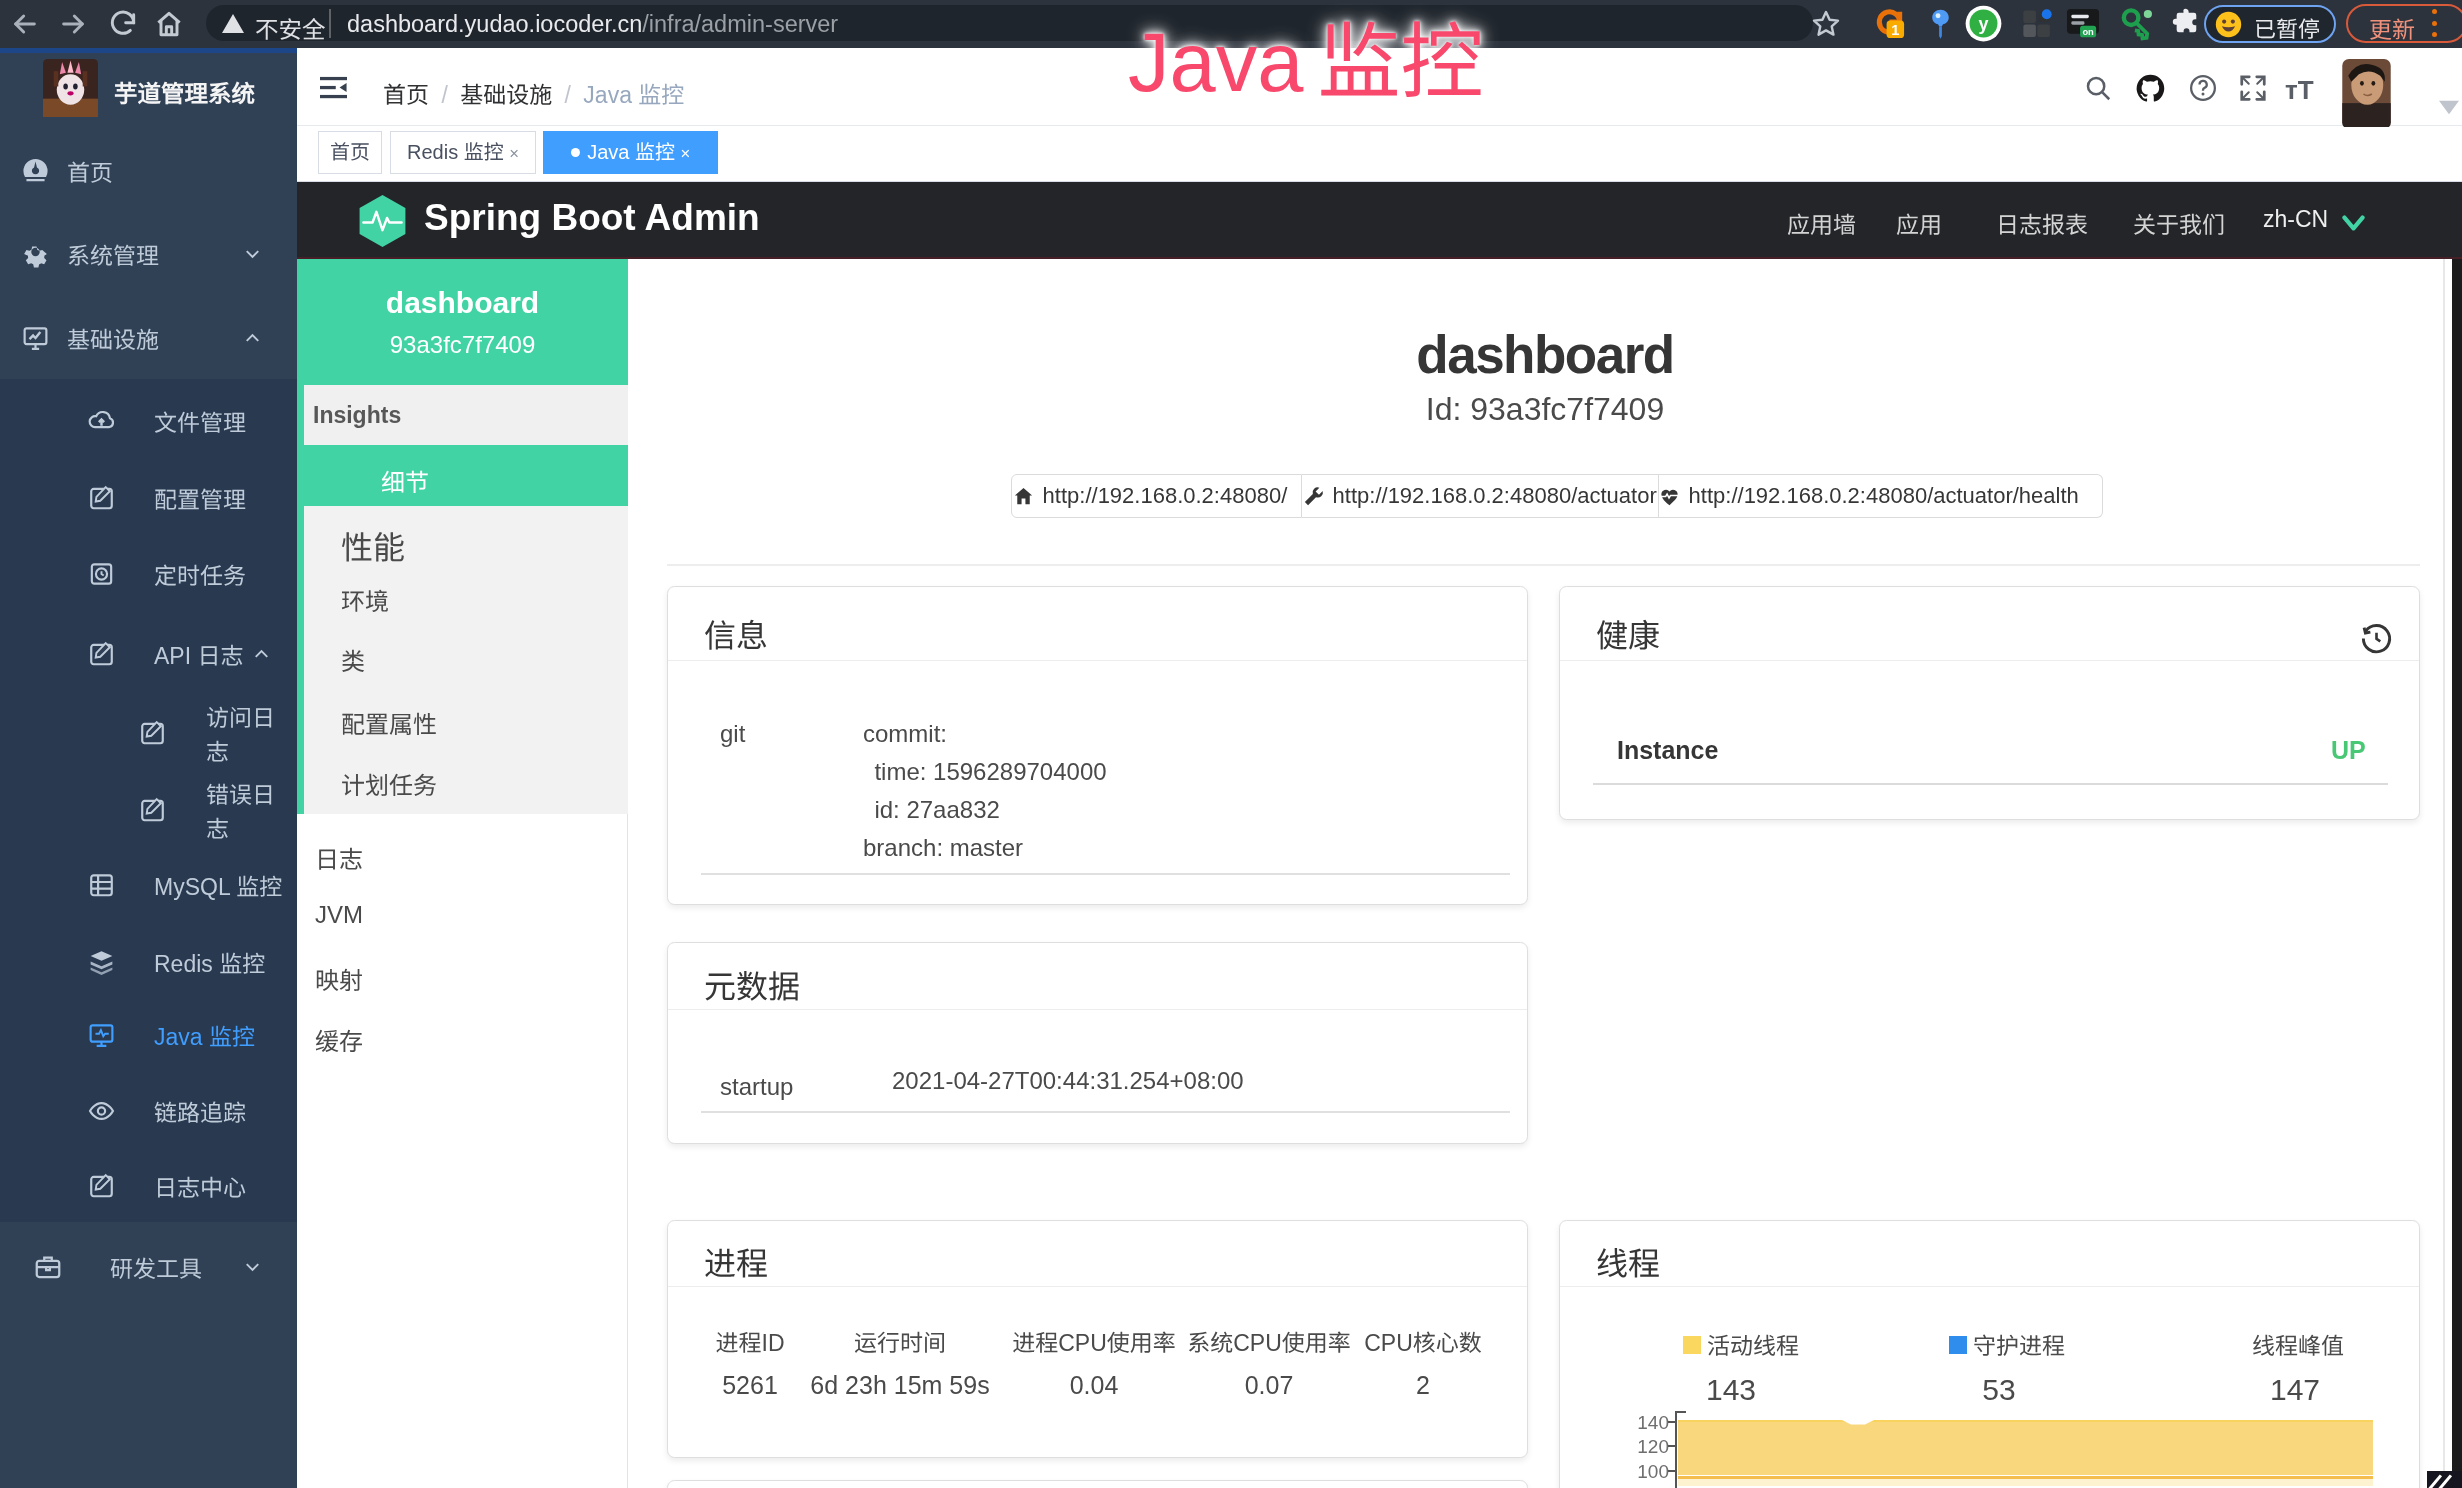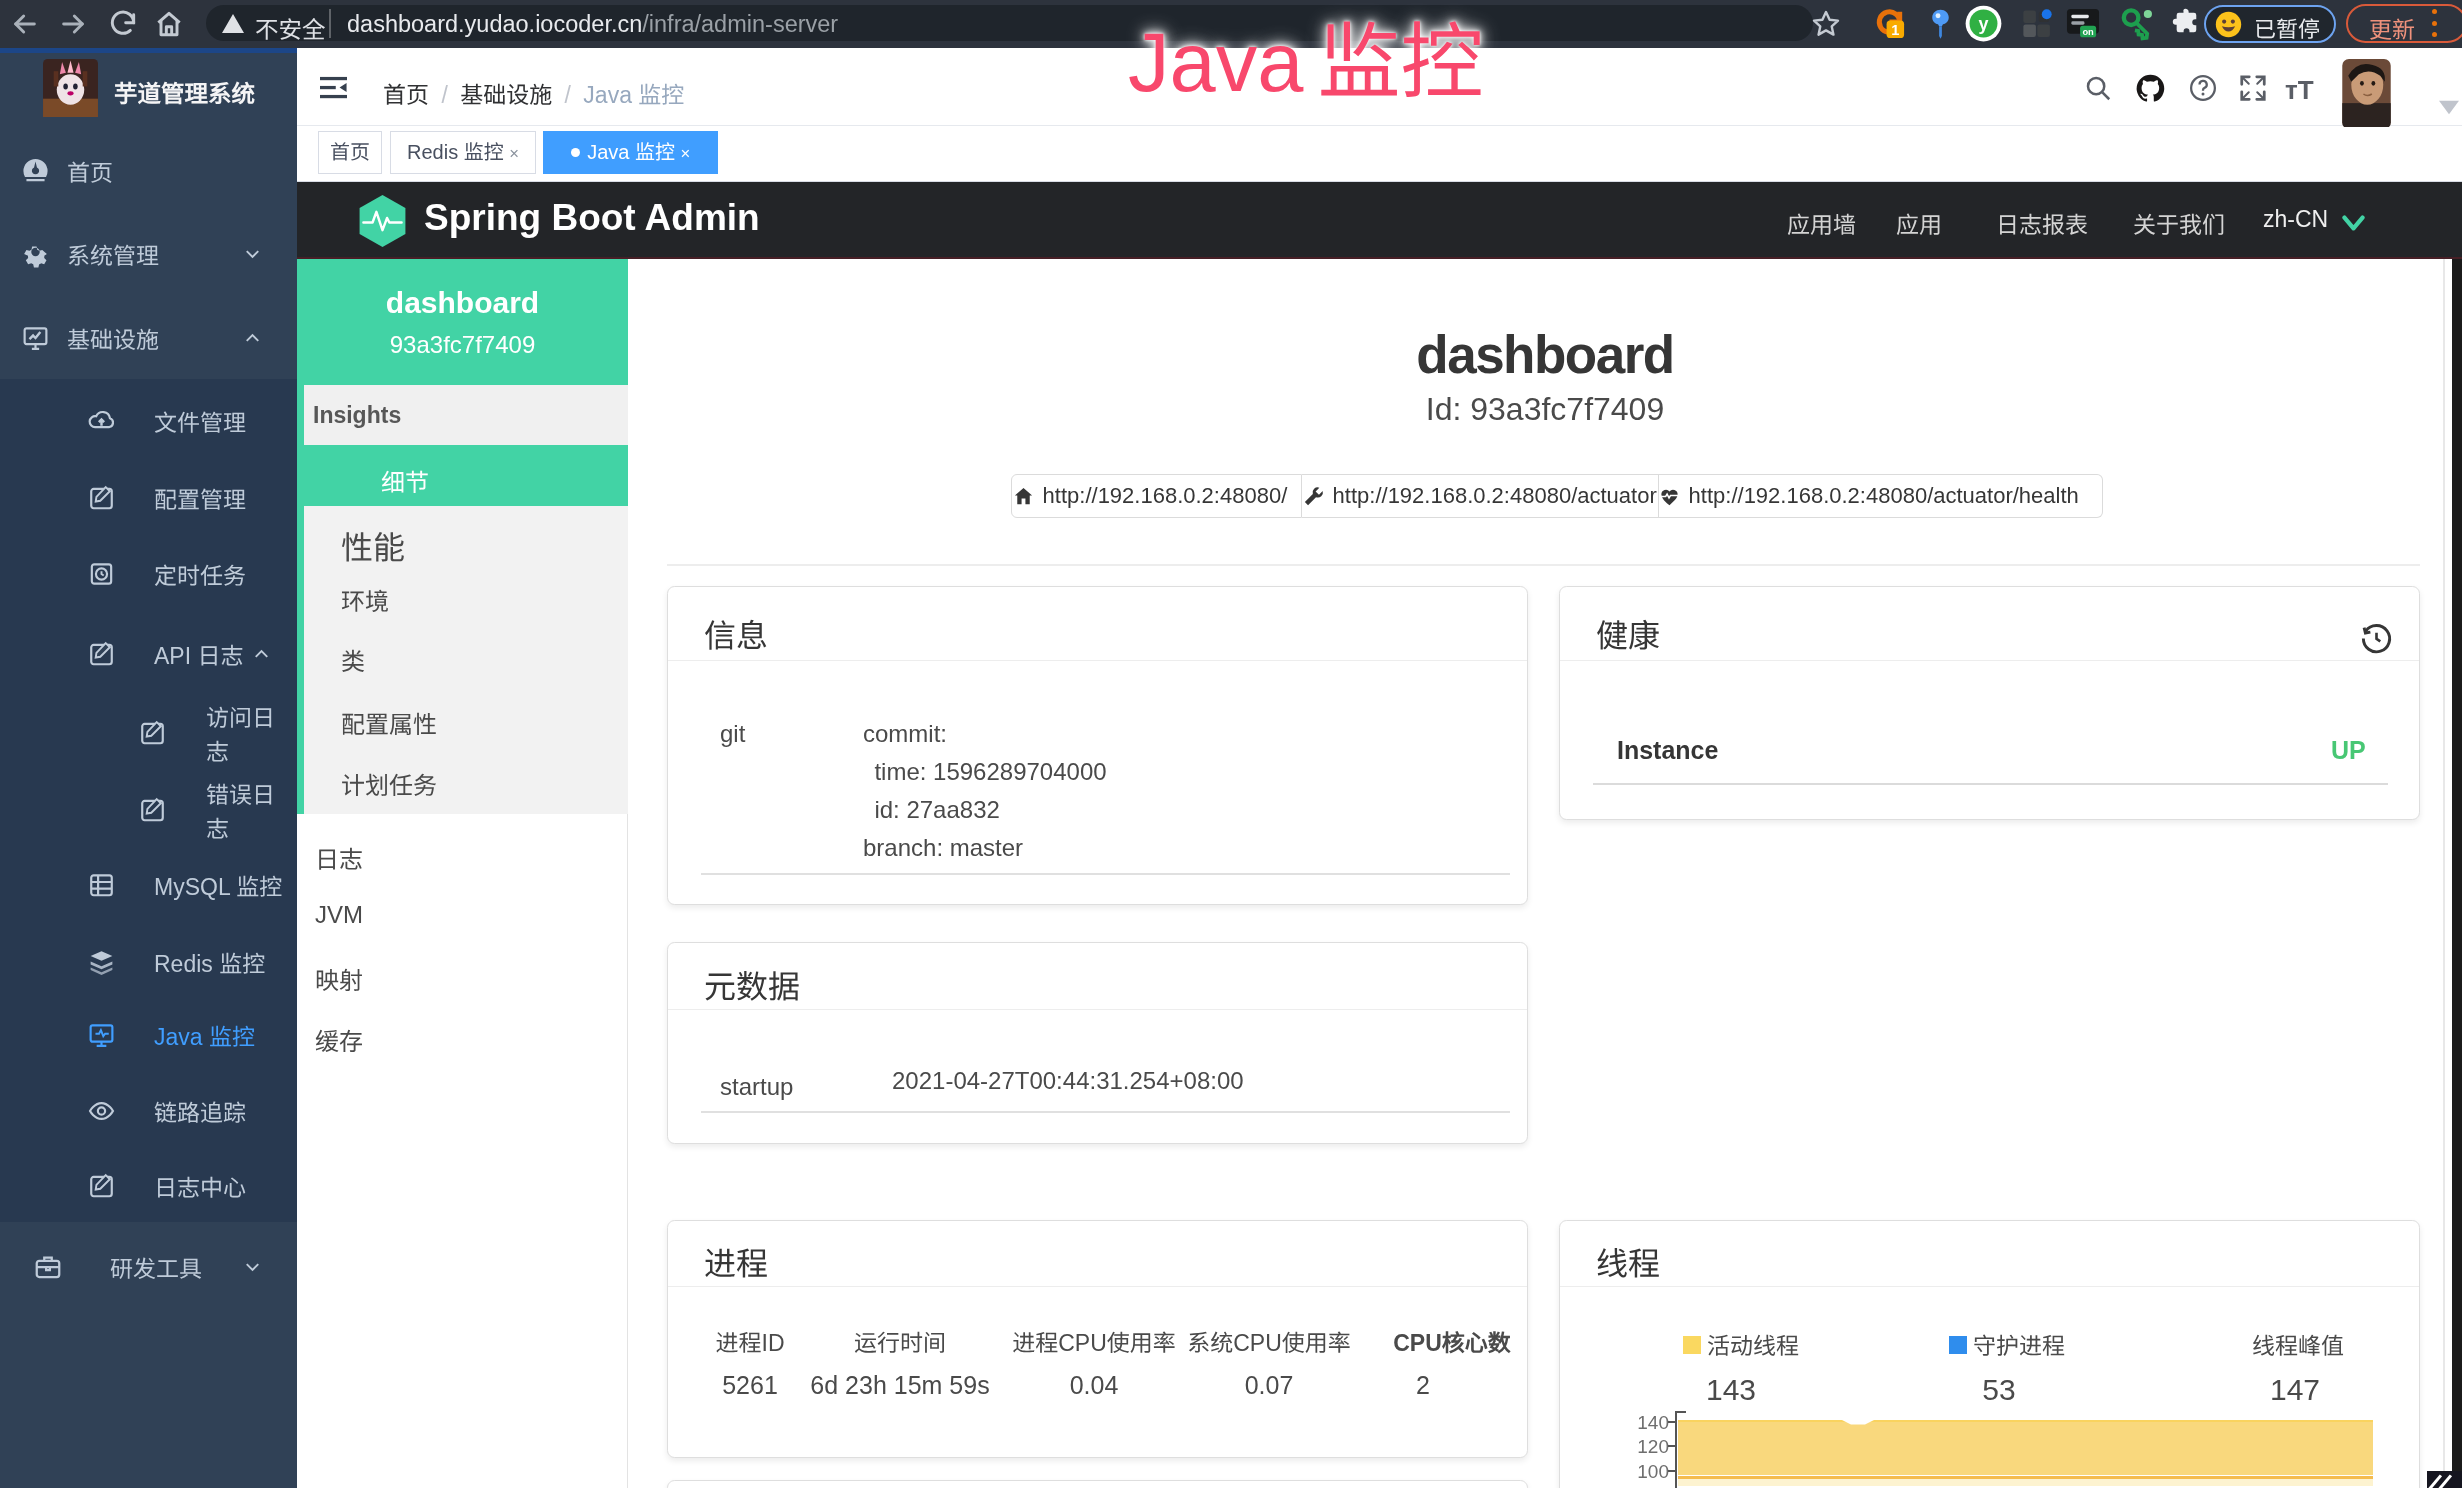--- a/index.html
+++ b/index.html
@@ -385,21 +385,21 @@
   </div>
 
   <div class="card" style="left:39px;top:961px;width:861px;height:238px;">
     <div class="cardhead" style="height:66px;">
         <span class="t" style="top:17.4px;">进程</span>
       </div>
     <div class="abs pcol" style="left:-32px;top:103px;">进程ID</div>
     <div class="abs pcol" style="left:118px;top:103px;">运行时间</div>
     <div class="abs pcol" style="left:312px;top:103px;">进程CPU使用率</div>
     <div class="abs pcol" style="left:487px;top:103px;">系统CPU使用率</div>
-    <div class="abs pcol" style="left:670px;top:103px;font-weight:bold;">CPU核心数</div>
+    <div class="abs pcol" style="left:641px;top:103px;">CPU核心数</div>
     <div class="abs pval" style="left:-32px;top:150px;">5261</div>
     <div class="abs pval" style="left:118px;top:150px;">6d 23h 15m 59s</div>
     <div class="abs pval" style="left:312px;top:150px;">0.04</div>
     <div class="abs pval" style="left:487px;top:150px;text-align:center;">0.07</div>
     <div class="abs pval" style="left:641px;top:150px;">2</div>
   </div>
 
   <div class="card" style="left:39px;top:1221px;width:861px;height:30px;"></div>
 
   <div class="card" style="left:931px;top:327px;width:861px;height:234px;">

